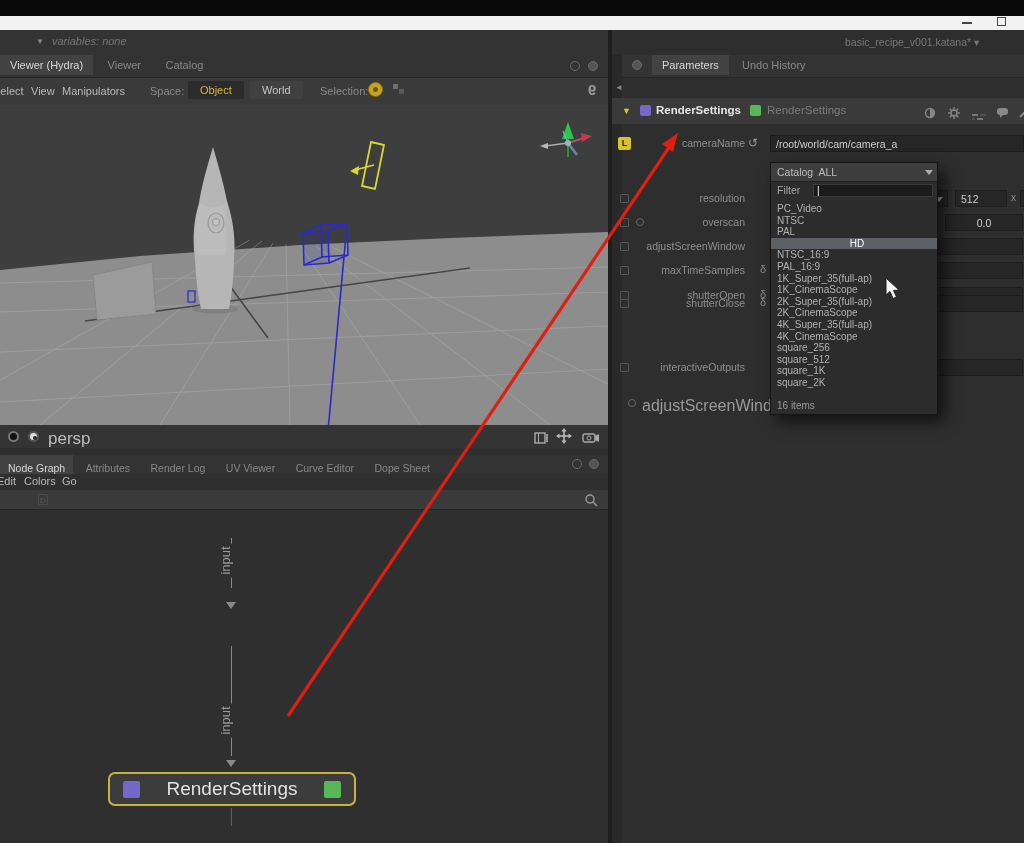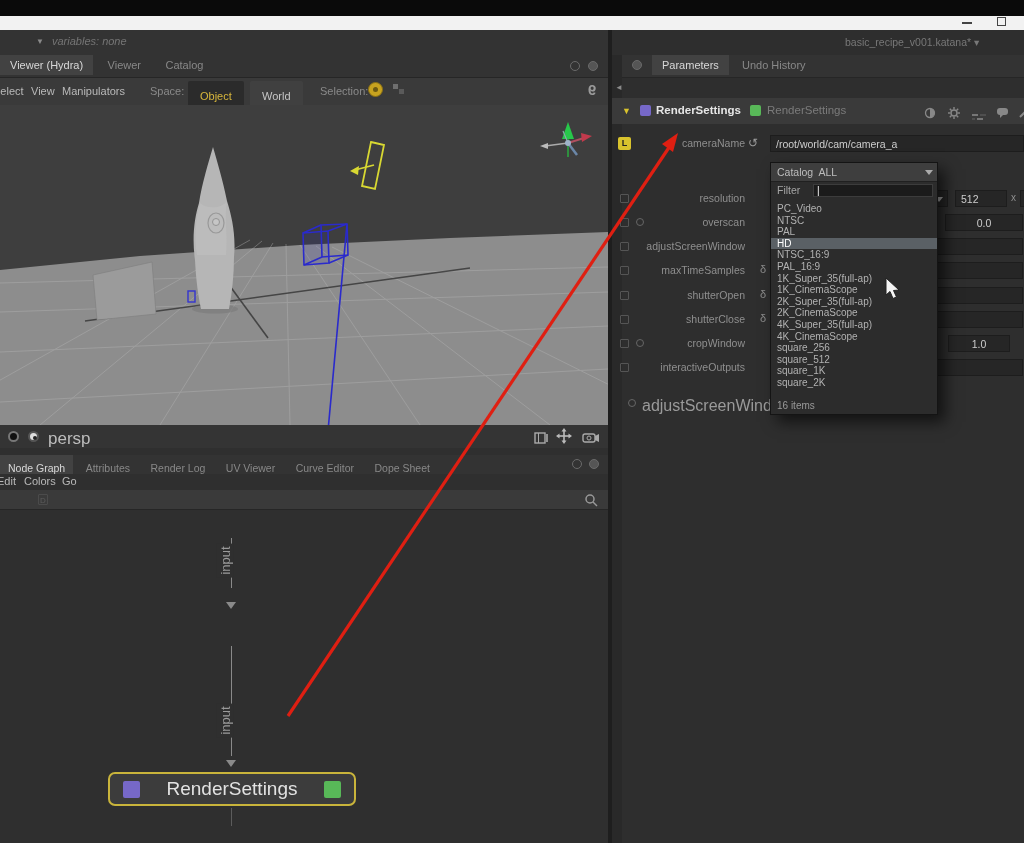--- a/index.html
+++ b/index.html
@@ -20,21 +20,21 @@
   .circle-ic { width:10px; height:10px; border-radius:50%; border:1.5px solid #6a6a6a; }
 
   
   .left { left:0; top:30px; width:608px; height:813px; background:#2f2f2f; }
   .vdivider { left:608px; top:30px; width:4px; height:813px; background:#1e1e1e; }
 
   .varbar { left:0; top:0; width:608px; height:25px; background:#333; }
   .viewer-tabs { left:0; top:25px; width:608px; height:23px; background:#333; border-bottom:1px solid #262626;}
   .viewer-menu { left:0; top:48px; width:608px; height:27px; background:#3a3a3a; font-size:11px; }
   .menu-item { display:inline-block; margin-right:14px; color:#b9b9b9; }
-  .space-btn { display:inline-block; padding:9px 12px; font-size:11px; border-radius:2px; }
+  .space-btn { display:inline-block; padding:3px 12px; font-size:11px; border-radius:2px; }
   .viewport { left:0; top:75px; width:608px; height:320px; background:#3e3e3e; overflow:hidden; }
   .persp-bar { left:0; top:395px; width:608px; height:23px; background:#343434; }
 
   .ng-tabs { left:0; top:425px; width:608px; height:19px; background:#333; }
   .ng-tabs .tab { padding:7px 8px; font-size:10.5px; }
   .ng-menu { left:0; top:444px; width:608px; height:16px; background:#2f2f2f; font-size:11px; }
   .ng-toolbar { left:0; top:460px; width:608px; height:20px; background:#3a3a3a; border-bottom:1px solid #262626;}
   .ng-canvas { left:0; top:480px; width:608px; height:333px; background:#2f2f2f; }
 
   .wire { position:absolute; width:1px; background:#8a8a8a; }
@@ -67,21 +67,21 @@
 
   
   .popup { position:absolute; left:158px; top:132px; width:168px; height:253px; background:#2c2c2c;
            border:1px solid #141414; box-shadow:7px 7px 14px rgba(0,0,0,.6); z-index:30; }
   .pp-groups { position:relative; height:19px; background:#3e3e3e; border-bottom:1px solid #202020;
                font-size:10.5px; color:#bdbdbd; padding:3px 6px; }
   .pp-filter { position:relative; height:18px; font-size:10.5px; color:#a5a5a5; padding:2px 6px; }
   .pp-input { position:absolute; left:42px; top:2px; width:120px; height:13px; background:#1b1b1b; border:1px solid #3c3c3c;
               color:#eee; font-size:10px; padding:0 3px; }
   .dd-item { height:11.6px; font-size:10px; color:#b2b2b2; padding-left:6px; line-height:11.6px; white-space:nowrap; }
-  .dd-item.hl { background:#5a6065; color:#fff; }
+  .dd-item.hl { background:#5a6065; color:#fff;text-align:center; }
   .pp-count { position:absolute; left:6px; bottom:3px; font-size:10px; color:#9a9a9a; }
 
   .overlay { left:0; top:0; width:1024px; height:843px; pointer-events:none; z-index:50; }
   .micon { display:inline-block; vertical-align:middle; }
 </style>
 </head>
 <body>
 
 <div class="screen">
 
@@ -380,34 +380,27 @@
       <span class="pfield" style="left:158px;width:253px;"></span>
     </div>
 
     <div class="prow" style="top:255px;">
       <span class="pcheck"></span>
       <span class="plabel">shutterOpen</span>
       <span class="ddelta">δ</span>
       <span class="pfield" style="left:158px;width:253px;"></span>
     </div>
 
-    <div class="prow" style="top:279px;">
+    <div class="prow" style="top:263px;">
       <span class="pcheck"></span>
       <span class="plabel">shutterClose</span>
       <span class="ddelta">δ</span>
       <span class="pfield" style="left:158px;width:253px;"></span>
     </div>
 
-    <div class="prow" style="top:303px;">
-      <span class="pcheck"></span>
-      <span class="pglobe"></span>
-      <span class="plabel">cropWindow</span>
-      <span class="pfield" style="left:158px;width:168px;"></span>
-      <span class="pfield" style="left:336px;width:62px;text-align:center;">1.0</span>
-    </div>
 
     <div class="prow" style="top:327px;">
       <span class="pcheck"></span>
       <span class="plabel">interactiveOutputs</span>
       <span class="pfield" style="left:158px;width:253px;"></span>
     </div>
 
     <div class="prow" style="top:363px;">
       <span class="pglobe" style="left:16px;"></span>
       <span class="abs" style="left:30px;top:4px;font-size:16px;color:#9a9a9a;">adjustScreenWindowWhen</span>

